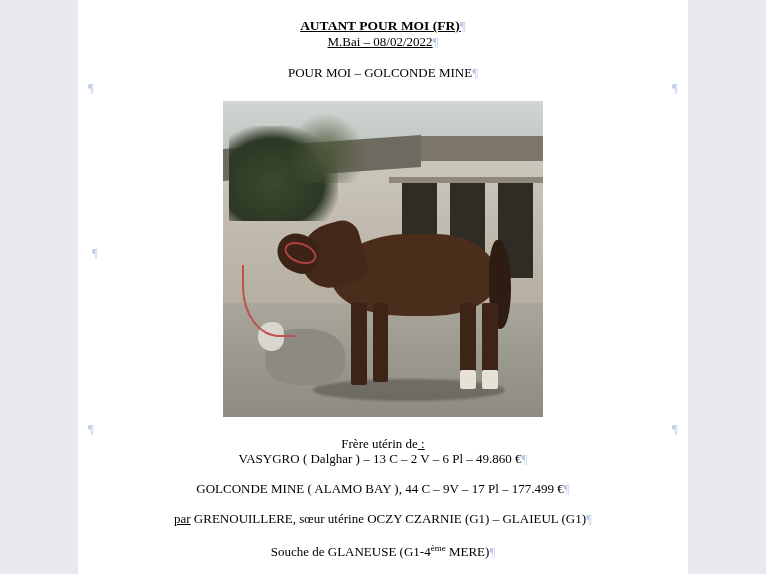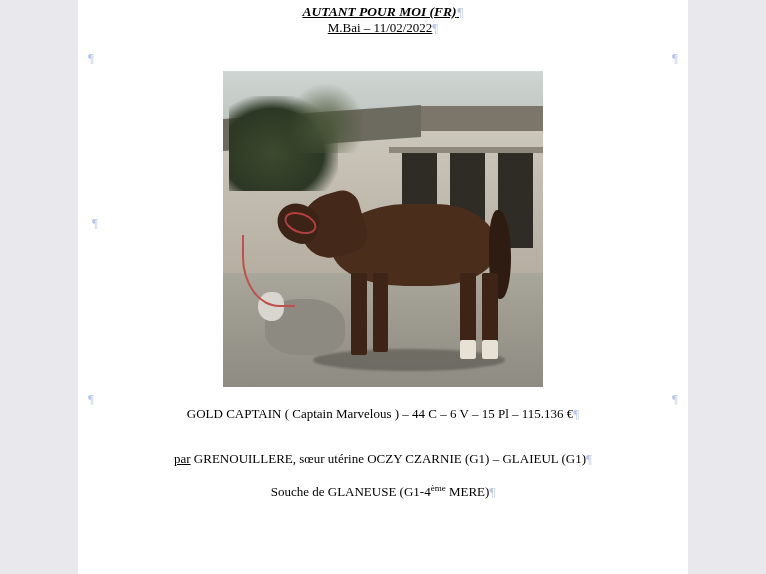--- a/index.html
+++ b/index.html
@@ -30,22 +30,21 @@
   .line {
     text-align: center;
     font-size: 13px;
     line-height: 15px;
     color: #000;
   }
   .title {
     font-weight: bold;
     text-decoration: underline;
     font-size: 13.5px;
-    padding-top: 4px;
-    font-style: italic;
+    padding-top: 18px;
   }
   .subtitle {
     font-size: 13px;
     padding-top: 1px;
   }
   .u {
     text-decoration: underline;
   }
   .spacer-line {
     height: 15px;
@@ -228,25 +227,29 @@
 </head>
 <body>
 
 <div class="page">
 
   <div class="line title">
     <span>AUTANT POUR MOI (FR)</span><span class="pilcrow">¶</span>
   </div>
 
   <div class="line subtitle">
-    <span class="u">M.Bai – 11/02/2022</span><span class="pilcrow">¶</span>
+    <span class="u">M.Bai – 08/02/2022</span><span class="pilcrow">¶</span>
   </div>
 
   <div class="spacer-line"></div>
 
+  <div class="line subtitle">
+    
+    <span>POUR MOI – GOLCONDE MINE</span><span class="pilcrow">¶</span>
+  </div>
 
   <div class="spacer-line">
     <span class="side-mark" style="left:10px;">¶</span>
     <span class="side-mark" style="right:10px;">¶</span>
   </div>
 
   <div class="photo-wrap">
     <span class="photo-mark-left" style="top:150px;">¶</span>
     <div class="photo">
       <div class="sky"></div>
@@ -279,27 +282,33 @@
     </div>
   </div>
 
   <div class="text-block">
 
     <div class="spacer-line">
       <span class="side-mark" style="left:10px;">¶</span>
       <span class="side-mark" style="right:10px;">¶</span>
     </div>
 
-
-    <div class="line">
-      <span>GOLD CAPTAIN ( Captain Marvelous ) – 44 C – 6 V – 15 Pl – 115.136 €</span><span class="pilcrow">¶</span>
+    <div class="line">
+      <span>Frère utérin de</span><span class="u"> :</span>
+    </div>
+
+    <div class="line">
+      <span>VASYGRO ( Dalghar ) – 13 C – 2 V – 6 Pl – 49.860 €</span><span class="pilcrow">¶</span>
     </div>
 
     <div class="spacer-line"></div>
 
+    <div class="line">
+      <span>GOLCONDE MINE ( ALAMO BAY ), 44 C – 9V – 17 Pl – 177.499 €</span><span class="pilcrow">¶</span>
+    </div>
 
     <div class="spacer-line"></div>
 
     <div class="line">
       <span class="u">par</span>
       <span>GRENOUILLERE, sœur utérine</span>
       <span class="bold">OCZY CZARNIE (G1) – GLAIEUL (G1)</span><span class="pilcrow">¶</span>
     </div>
 
     <div class="spacer-line"></div>

